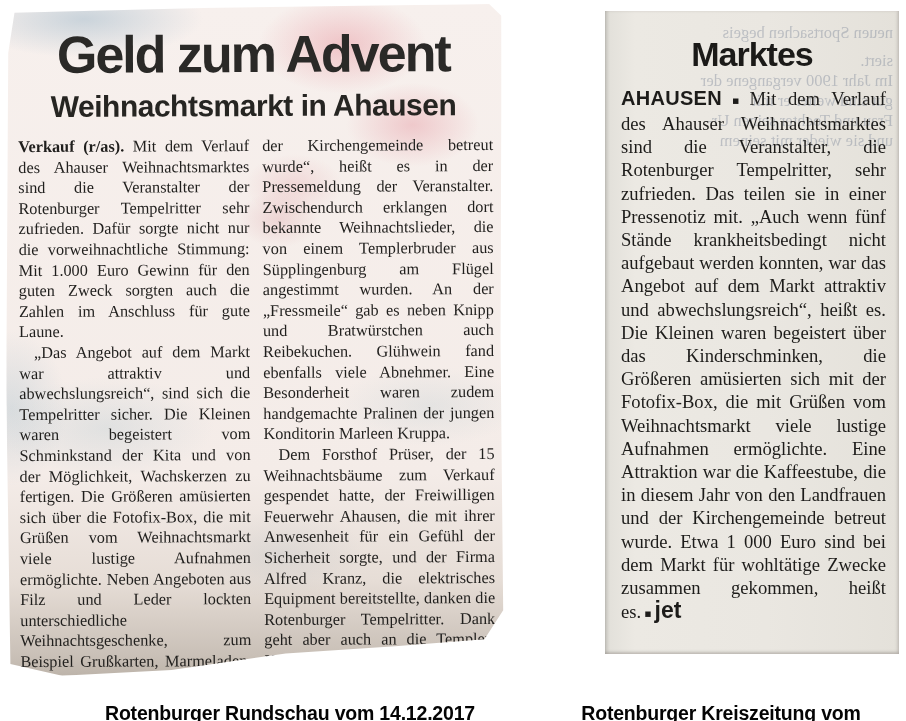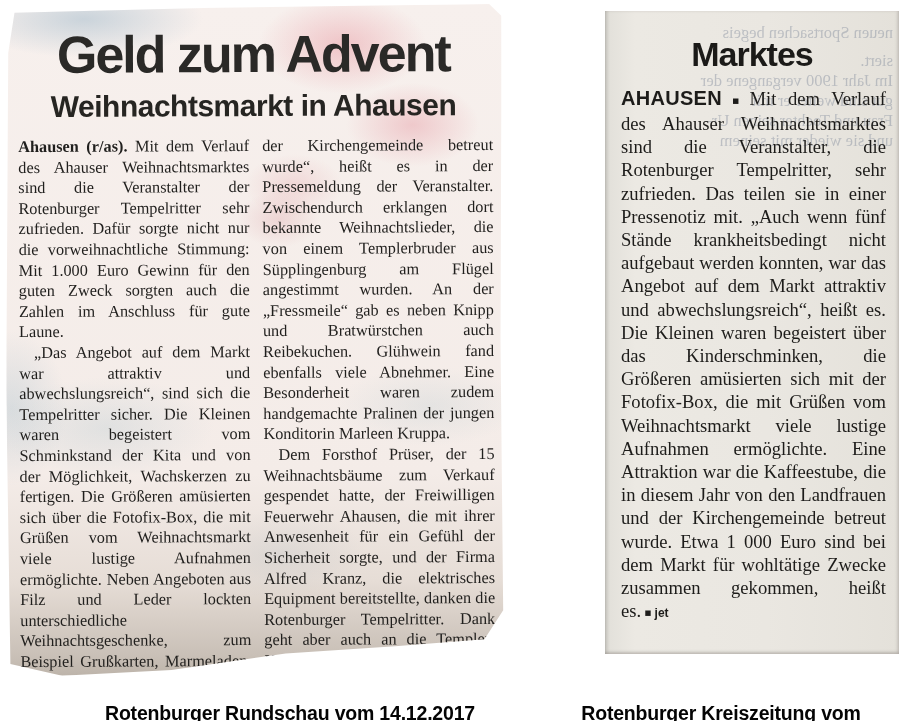--- a/index.html
+++ b/index.html
@@ -73,21 +73,21 @@
   .dateline{
     font-family:"Liberation Sans","DejaVu Sans",sans-serif;
     font-weight:700;font-size:20px;letter-spacing:.3px;
   }
   .sq-bullet{
     font-size:11px;vertical-align:1px;padding:0 3px;
     font-family:"DejaVu Sans",sans-serif;
   }
   .signoff{
     font-family:"Liberation Sans","DejaVu Sans",sans-serif;
-    font-weight:700;font-size:12px;
+    font-weight:700;font-size:23px;
   }
 
   
   .caption{
     position:absolute;top:702px;height:26px;
     font-family:"Liberation Sans","DejaVu Sans",sans-serif;
     font-weight:700;font-size:19.5px;color:#040404;
     text-align:center;letter-spacing:-.2px;
   }
   .caption-left{left:60px;width:460px;}
@@ -96,21 +96,21 @@
 </head>
 <body>
 
 <div class="stage">
 
   <div class="clip-left">
     <div class="headline">Geld zum Advent</div>
     <div class="subheadline">Weihnachtsmarkt in Ahausen</div>
     <div class="columns">
       <div class="col">
-        <p><span class="lead-bold">Ahausen (r/as).</span><span> Mit dem Verlauf des Ahauser Weihnachtsmarktes sind die Veranstalter der Rotenburger Tempelritter sehr zufrieden. Dafür sorgte nicht nur die vorweihnachtliche Stimmung: Mit 1.000 Euro Gewinn für den guten Zweck sorgten auch die Zahlen im Anschluss für gute Laune.</span></p>
+        <p><span class="lead-bold">Verkauf (r/as).</span><span> Mit dem Verlauf des Ahauser Weihnachtsmarktes sind die Veranstalter der Rotenburger Tempelritter sehr zufrieden. Dafür sorgte nicht nur die vorweihnachtliche Stimmung: Mit 1.000 Euro Gewinn für den guten Zweck sorgten auch die Zahlen im Anschluss für gute Laune.</span></p>
         <p class="indent">„Das Angebot auf dem Markt war attraktiv und abwechslungsreich“, sind sich die Tempelritter sicher. Die Kleinen waren begeistert vom Schminkstand der Kita und von der Möglichkeit, Wachskerzen zu fertigen. Die Größeren amüsierten sich über die Fotofix-Box, die mit Grüßen vom Weihnachtsmarkt viele lustige Aufnahmen ermöglichte. Neben Angeboten aus Filz und Leder lockten unterschiedliche Weihnachtsgeschenke, zum Beispiel Grußkarten, Marmeladen, Honig und kleine Schmuckstücke, zum Kauf.</p>
         <p class="indent">„Eine besondere Attraktion war wieder die Kaffeestube, die in diesem Jahr von den Landfrauen und</p>
       </div>
       <div class="col">
         <p>der Kirchengemeinde betreut wurde“, heißt es in der Pressemeldung der Veranstalter. Zwischendurch erklangen dort bekannte Weihnachtslieder, die von einem Templerbruder aus Süpplingenburg am Flügel angestimmt wurden. An der „Fressmeile“ gab es neben Knipp und Bratwürstchen auch Reibekuchen. Glühwein fand ebenfalls viele Abnehmer. Eine Besonderheit waren zudem handgemachte Pralinen der jungen Konditorin Marleen Kruppa.</p>
         <p class="indent">Dem Forsthof Prüser, der 15 Weihnachtsbäume zum Verkauf gespendet hatte, der Freiwilligen Feuerwehr Ahausen, die mit ihrer Anwesenheit für ein Gefühl der Sicherheit sorgte, und der Firma Alfred Kranz, die elektrisches Equipment bereitstellte, danken die Rotenburger Tempelritter. Dank geht aber auch an die Templer-Komturei Süpplingenburg, die mit einer Spende in Höhe von 150 Euro zum guten Ergebnis des Marktes beitrug.</p>
       </div>
     </div>
   </div>
 

